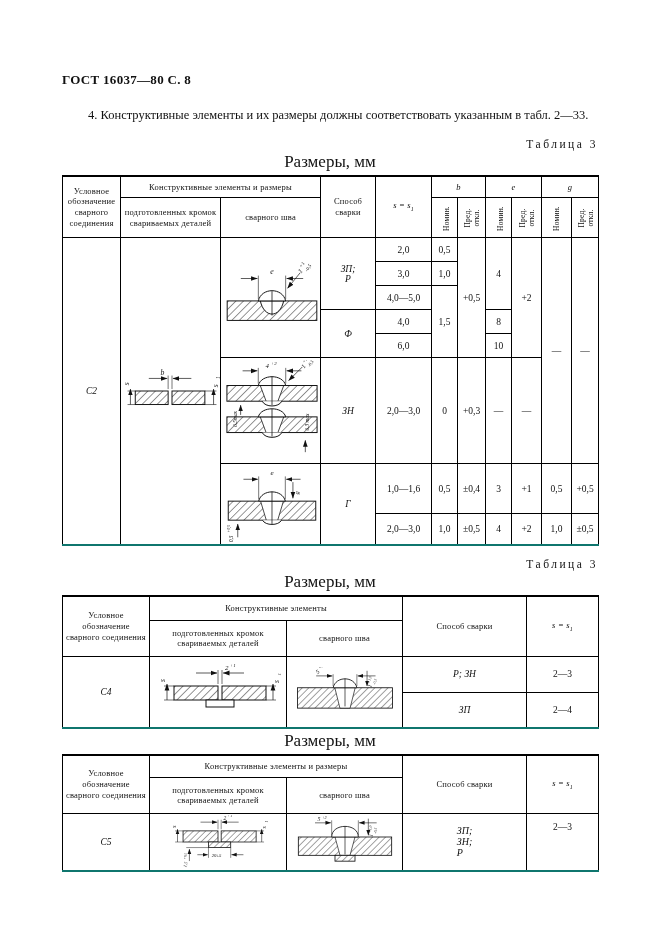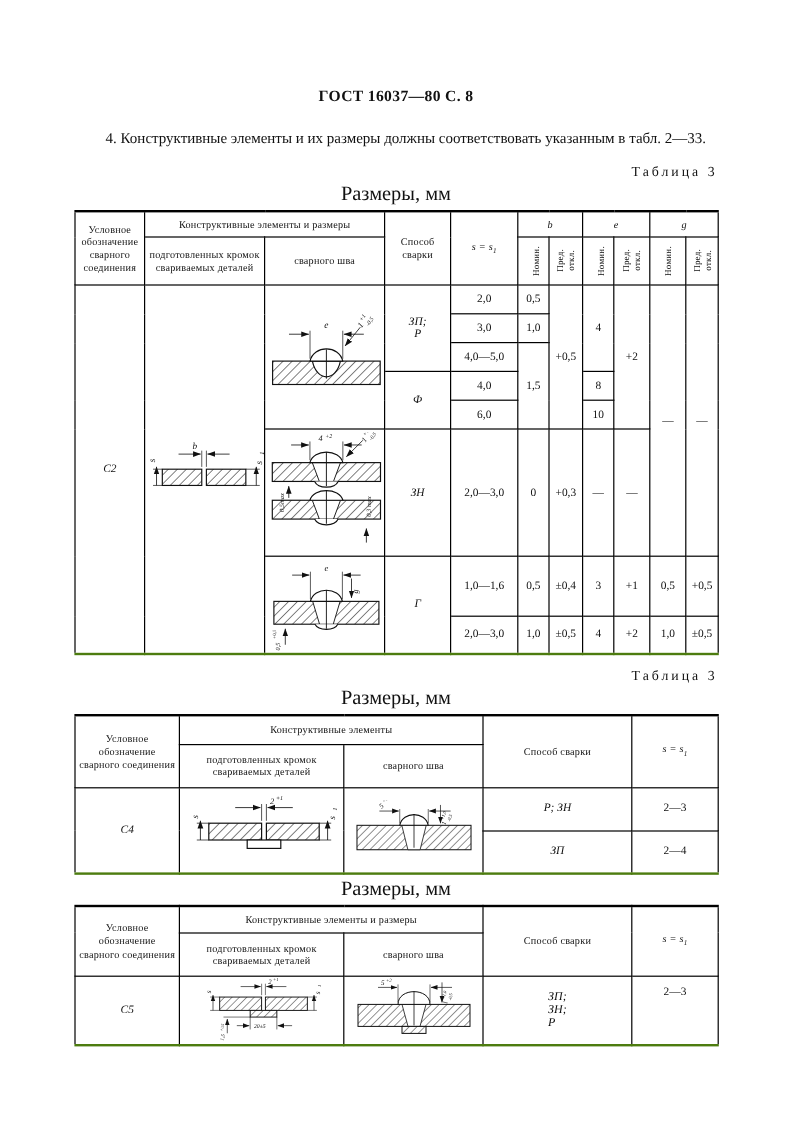--- a/index.html
+++ b/index.html
@@ -1,25 +1,25 @@
 <!DOCTYPE html>
 <html><head>
 <meta charset="utf-8">
 <style>
   html,body { margin:0; padding:0; }
   body { width:661px; height:936px; background:#fff; color:#111;
          font-family:"Liberation Serif","DejaVu Serif",serif; position:relative; overflow:hidden; }
   .page { position:absolute; left:62px; top:0; width:536px; }
-  .doc-ref { margin-top:72px; text-align:center; font-weight:bold; font-size:13px; letter-spacing:0.3px; }
+  .doc-ref { margin-top:72px; text-align:left; font-weight:bold; font-size:13px; letter-spacing:0.3px; }
   .para { margin-top:20px; font-size:12.5px; text-indent:26px; line-height:1.25; }
   .tcap { text-align:right; font-size:11.5px; letter-spacing:2.5px; }
   .units { text-align:center; font-size:17px; margin:2px 0 3px 0; }
   .mt18 { margin-top:14px; } .mt12 { margin-top:12px; } .mt8 { margin-top:9px; }
   table.gt { border-collapse:collapse; width:536px; table-layout:fixed;
-             border-top:2px solid #000; border-bottom:2px solid #4d7c0f;border-radius:23px; }
+             border-top:2px solid #000; border-bottom:2px solid #0f766e;border-radius:23px; }
   .gt td { border:1px solid #000; text-align:center; vertical-align:middle;
            font-size:9.5px; padding:1px 2px; }
   .gt .hc { font-size:8.5px; line-height:1.25; letter-spacing:0.2px; }
   .it { font-style:italic; }
   .fs10 { font-size:10px; }
   .topleft { vertical-align:top; text-align:left; padding-left:5px; padding-top:2px; }
   .pre { white-space:pre-line; }
   .vt { overflow:visible; }
   .vtext { display:inline-block; transform:rotate(-90deg); white-space:pre-line;
            font-size:7.5px; line-height:1.2; letter-spacing:0.2px; }

